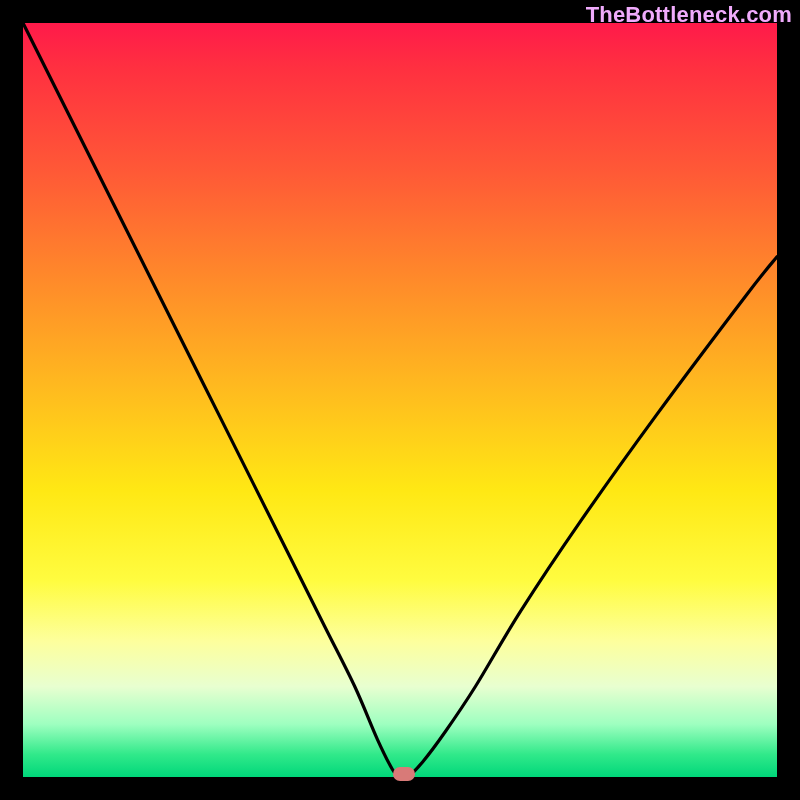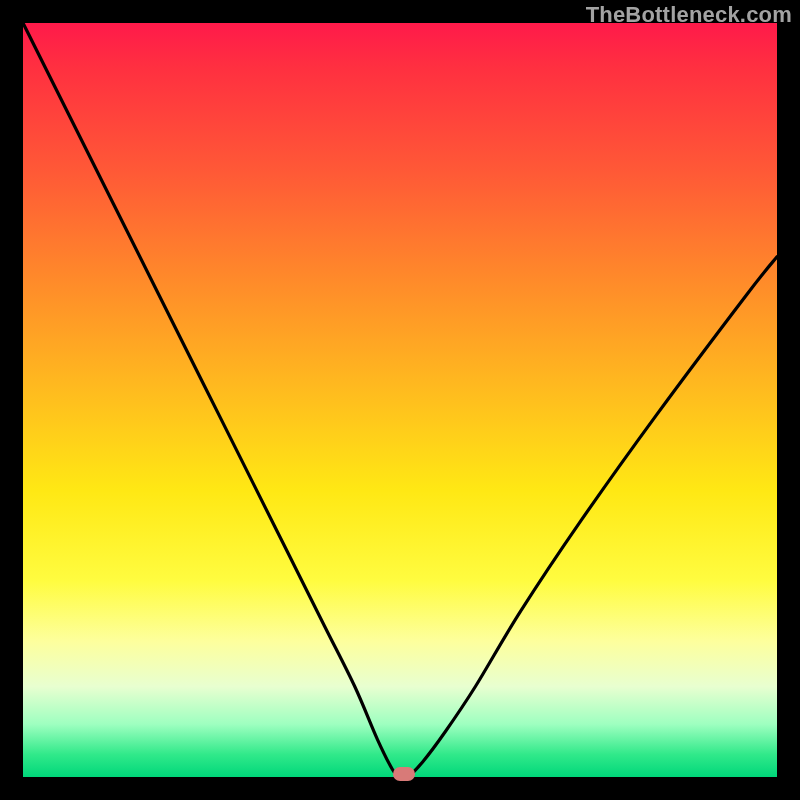--- a/index.html
+++ b/index.html
@@ -30,21 +30,21 @@
       #31e98a 97%,
       #00d77a 100%);
   }
   .watermark {
     position: absolute;
     top: 2px;
     right: 8px;
     font-family: Arial, Helvetica, sans-serif;
     font-size: 22px;
     font-weight: bold;
-    color: #a3a3a3;
+    color: #f0abfc;
     letter-spacing: 0.2px;
     text-align: center;
   }
   svg.curve {
     position: absolute;
     left: 0; top: 0;
     width: 754px;
     height: 754px;
     overflow: visible;
   }

